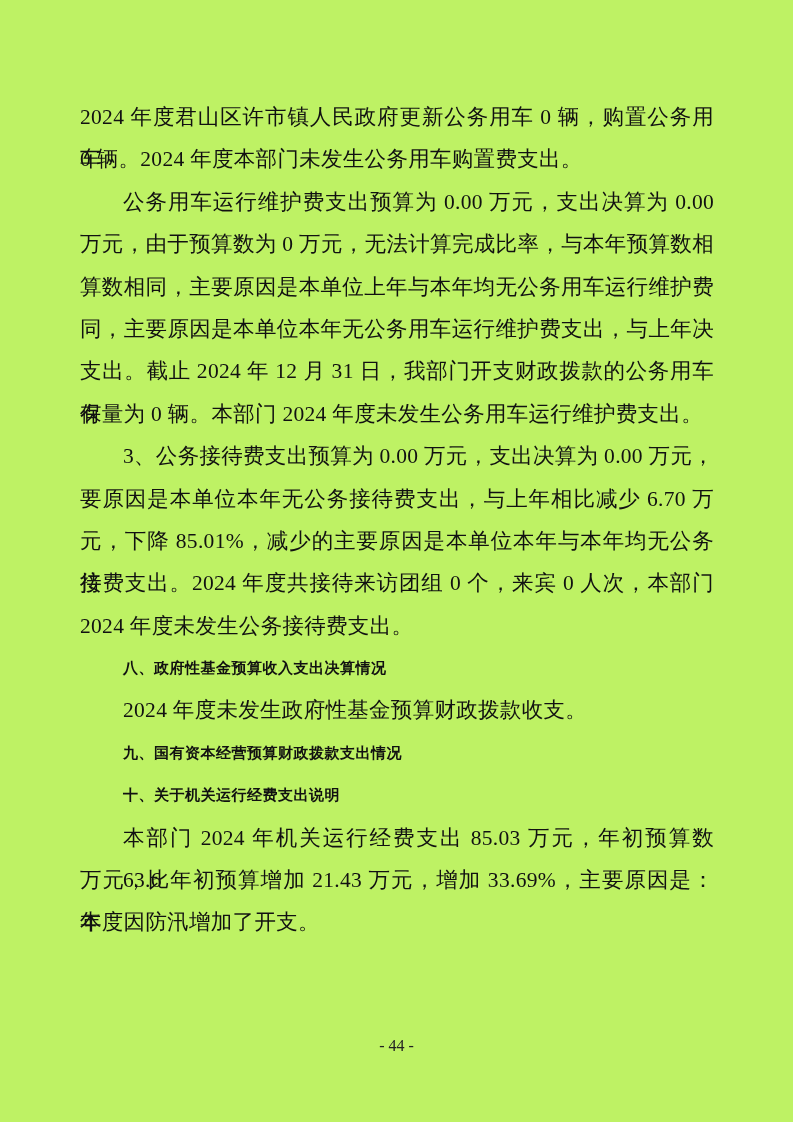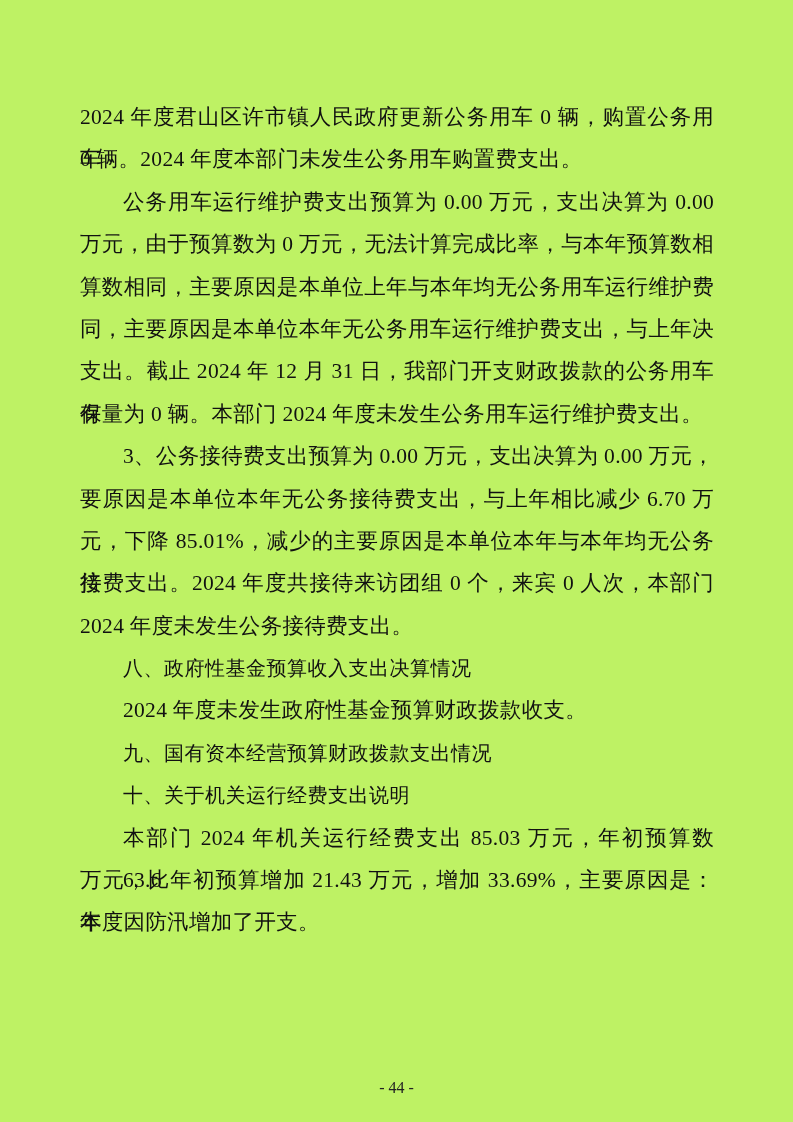--- a/index.html
+++ b/index.html
@@ -35,36 +35,35 @@
   .line.justify {
     white-space: normal;
     text-align: justify;
     text-align-last: justify;
   }
   .line.indent {
     padding-left: 43px;
   }
   .line.heading {
     font-family: "Liberation Sans", "DejaVu Sans", sans-serif;
-    font-weight: normal;
-    font-size: 20px;
+    font-weight: bold;
+    font-size: 15px;
     letter-spacing: 0.5px;
   }
   .page-footer {
     position: absolute;
     left: 0;
     right: 0;
     top: 1033px;
     height: 26px;
     line-height: 26px;
     text-align: center;
     font-size: 16px;
     font-family: "Liberation Serif", "DejaVu Serif", serif;
     color: #222222;
-    margin-top: 42px;
   }
 </style>
 </head>
 <body>
 
 <div class="page">
   <div class="doc-body">
       <div class="line justify">2024 年度君山区许市镇人民政府更新公务用车 0 辆，购置公务用车</div>
       <div class="line">0 辆。2024 年度本部门未发生公务用车购置费支出。</div>
       <div class="line justify indent">公务用车运行维护费支出预算为 0.00 万元，支出决算为 0.00</div>

